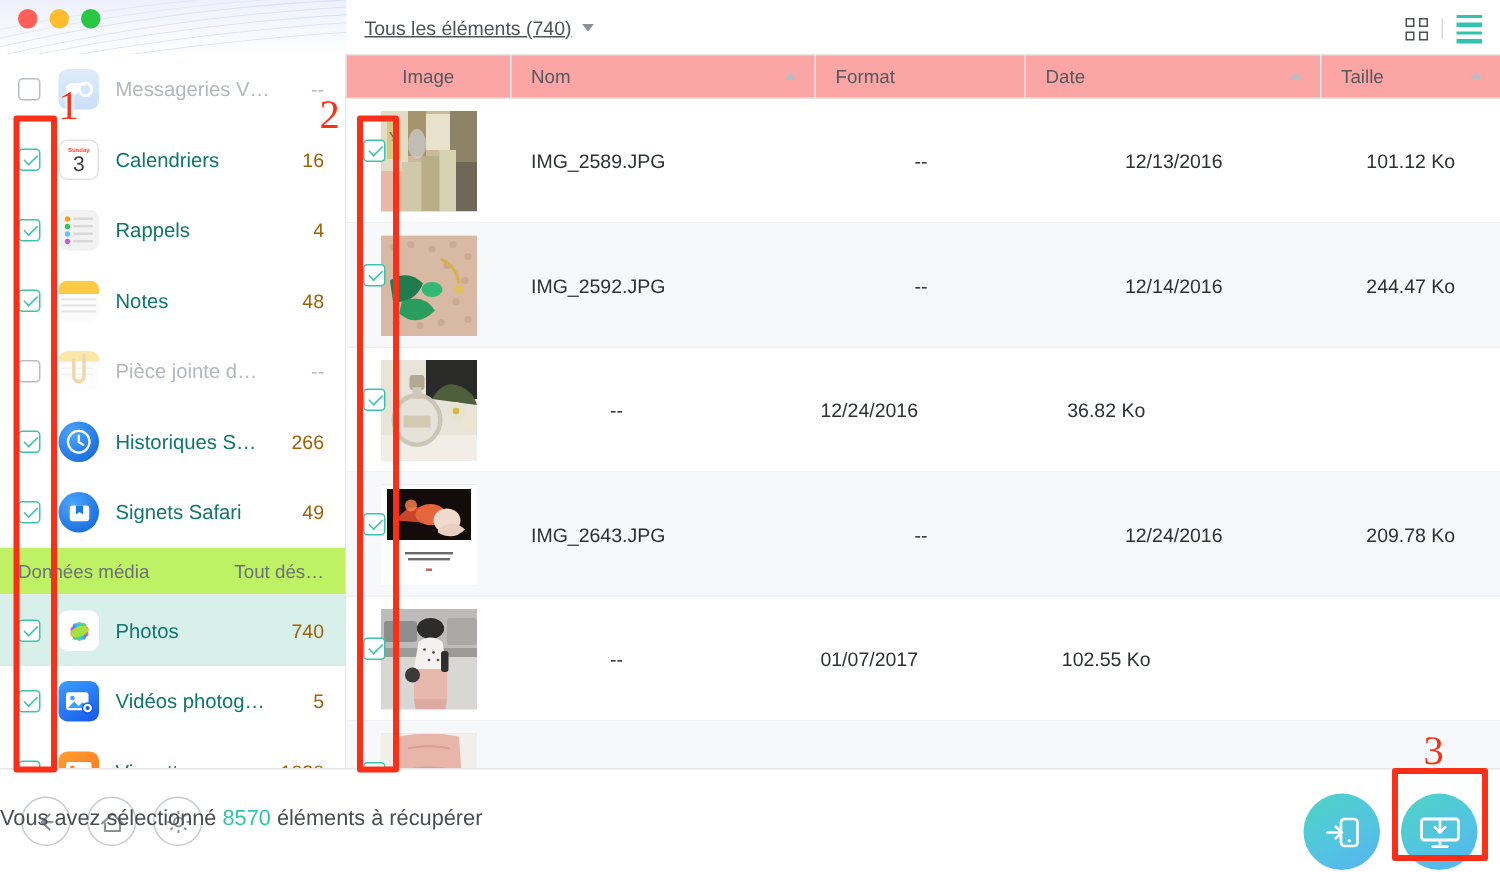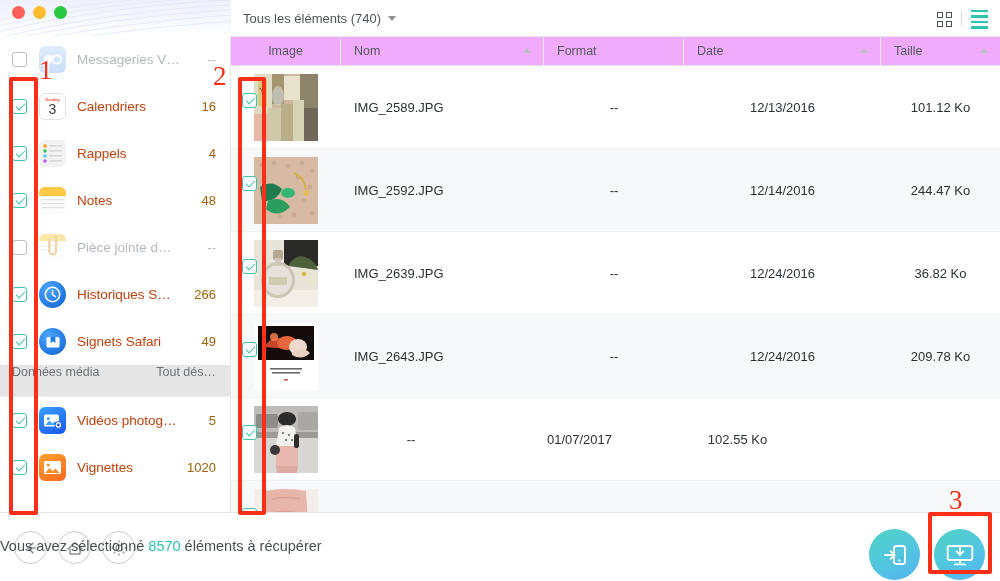--- a/index.html
+++ b/index.html
@@ -66,37 +66,37 @@
   }
   .sicon {
     width: 27px; height: 27px; border-radius: 6px;
     margin-left: 12px; flex: 0 0 27px;
     position: relative; overflow: hidden;
     display: flex; align-items: center; justify-content: center;
     font-size: 13px;
   }
   .slabel {
     margin-left: 11px;
-    font-size: 13.5px; color: #c2410c;
+    font-size: 13.5px; color: #0f766e;
     white-space: nowrap; overflow: hidden;
     flex: 1 1 auto;
   }
   .side-row.dim .slabel { color: #b4b8bc; }
   .side-row.dim .sicon { opacity: .45; }
   .scount {
     font-size: 13px; color: #a16207;
     padding-right: 14px; text-align: right;
     white-space: nowrap;
   }
   .side-row.dim .scount { color: #b4b8bc; }
 
   .group-head {
-    display: flex; justify-content: space-between;
+    display: flex; align-items: center; justify-content: space-between;
     height: 32px; padding: 0 14px 0 12px;
-    background: #e5e5e5;
+    background: #bef264;
     border-bottom: 1px solid #eceef0;
   }
   .group-head .gt { font-size: 12.5px; color: #6d7277; }
   .group-head .ga { font-size: 12.5px; color: #6d7277; cursor: pointer; }
 
   
   .main {
     position: absolute; left: 231px; top: 0;
     width: 769px; height: 512px;
     background: #ffffff;
@@ -104,20 +104,21 @@
   .topbar {
     position: relative; height: 36px;
     display: flex; align-items: center;
     background: transparent;
   }
   .filter {
     margin-left: 12px;
     font-size: 13px; color: #4e5358;
     display: flex; align-items: center; gap: 7px;
     cursor: pointer;
+    text-decoration: underline;
   }
   .caret {
     width: 0; height: 0;
     border-left: 4.5px solid transparent;
     border-right: 4.5px solid transparent;
     border-top: 5px solid #8d9297;
   }
   .viewtoggle {
     position: absolute; right: 12px; top: 10px;
     display: flex; align-items: center; gap: 9px;
@@ -127,21 +128,21 @@
   .vsep { width: 1px; height: 14px; background: #d7dadd; }
   .list-ic { display: flex; flex-direction: column; gap: 3px; cursor: pointer; }
   .list-ic i { display: block; width: 17px; height: 2.4px; background: #30c3ae; }
 
   
   .thead {
     display: flex; align-items: center;
     height: 30px;
     border-top: 1px solid #e2e4e6;
     border-bottom: 1px solid #e2e4e6;
-    background: #f0abfc;
+    background: #fca5a5;
   }
   .th {
     font-size: 12.5px; color: #55595e;
     height: 30px; line-height: 30px;
     padding-left: 13px;
     border-right: 1px solid #e8eaec;
     position: relative;
     cursor: pointer;
   }
   .th:last-child { border-right: none; }
@@ -374,20 +375,39 @@
       </span>
       <span class="slabel">Signets Safari</span>
       <span class="scount">49</span>
     </div>
 
     <div class="group-head">
       <span class="gt">Données média</span>
       <span class="ga">Tout dés…</span>
     </div>
 
+    <div class="side-row selected">
+      <span class="cbx on"></span>
+      <span class="sicon" style="background:#fff;">
+        <svg width="22" height="22" viewBox="0 0 22 22">
+          <g transform="translate(11,11)">
+            <ellipse rx="3.4" ry="6.4" fill="#ffcf2e" opacity=".9"></ellipse>
+            <ellipse rx="3.4" ry="6.4" fill="#ff7a2e" opacity=".85" transform="rotate(36)"></ellipse>
+            <ellipse rx="3.4" ry="6.4" fill="#ff3b5c" opacity=".85" transform="rotate(72)"></ellipse>
+            <ellipse rx="3.4" ry="6.4" fill="#c64bd8" opacity=".85" transform="rotate(108)"></ellipse>
+            <ellipse rx="3.4" ry="6.4" fill="#4f7cf3" opacity=".85" transform="rotate(144)"></ellipse>
+            <ellipse rx="3.4" ry="6.4" fill="#35c3ec" opacity=".85" transform="rotate(180)"></ellipse>
+            <ellipse rx="3.4" ry="6.4" fill="#3ddc84" opacity=".85" transform="rotate(216)"></ellipse>
+            <ellipse rx="3.4" ry="6.4" fill="#b6e52e" opacity=".85" transform="rotate(252)"></ellipse>
+          </g>
+        </svg>
+      </span>
+      <span class="slabel">Photos</span>
+      <span class="scount">740</span>
+    </div>
 
     <div class="side-row">
       <span class="cbx on"></span>
       <span class="sicon" style="background:linear-gradient(150deg,#3aa0ff,#1657e8);">
         <svg width="20" height="16" viewBox="0 0 20 16">
           <rect x="1" y="1.5" width="15" height="12" rx="1.6" fill="#fff"></rect>
           <circle cx="5.3" cy="5.4" r="1.5" fill="#3aa0ff"></circle>
           <path d="M2.4 12 l4-4.4 3 3 2.6-2.4 3.4 3.8z" fill="#3aa0ff"></path>
           <circle cx="15.4" cy="12" r="3.4" fill="#fff" stroke="#1657e8" stroke-width="1"></circle>
           <circle cx="15.4" cy="12" r="1.4" fill="#1657e8"></circle>
@@ -517,21 +537,20 @@
               <circle cx="59" cy="42" r="5" fill="#eae6d2"></circle>
               <rect x="0" y="50" width="64" height="17" fill="#f2eee6"></rect>
               <ellipse cx="24" cy="40" rx="17" ry="18" fill="#c9c3b4" opacity=".95"></ellipse>
               <ellipse cx="24" cy="40" rx="14" ry="15" fill="#e6e2d9"></ellipse>
               <rect x="19" y="10" width="10" height="10" rx="2" fill="#b2a894"></rect>
               <rect x="21" y="18" width="6" height="8" fill="#cfc8b8"></rect>
               <rect x="15" y="37" width="18" height="8" fill="#cfc6ae" opacity=".9"></rect>
             </svg>
           </span>
         </div>
-        <div class="tc c-nom">IMG_2639.JPG</div>
         <div class="tc c-fmt">--</div>
         <div class="tc c-date">12/24/2016</div>
         <div class="tc c-size">36.82 Ko</div>
       </div>
 
       <div class="trow alt">
         <div class="tc c-img">
           <span class="thumb">
             <svg width="64" height="67" viewBox="0 0 64 67">
               <rect width="64" height="67" fill="#ffffff"></rect>

